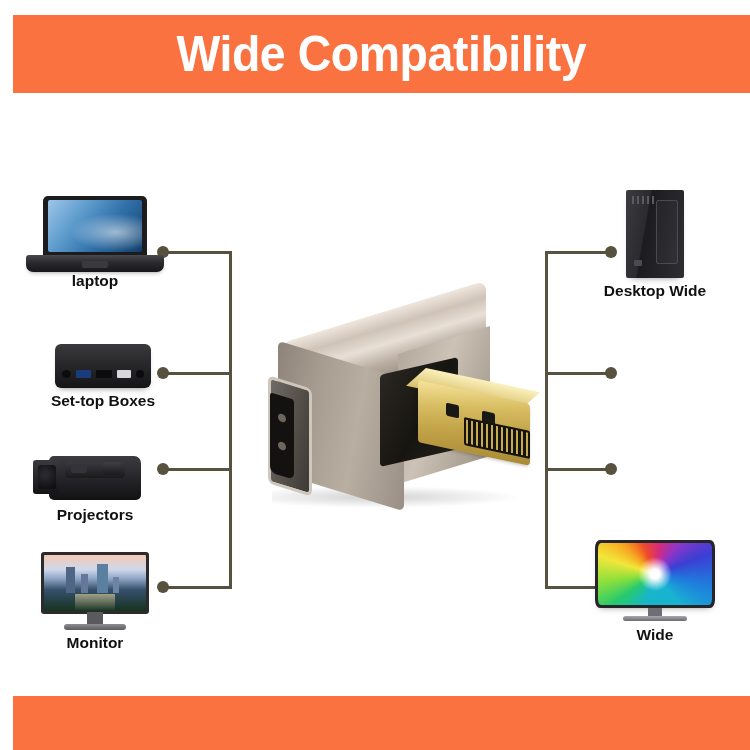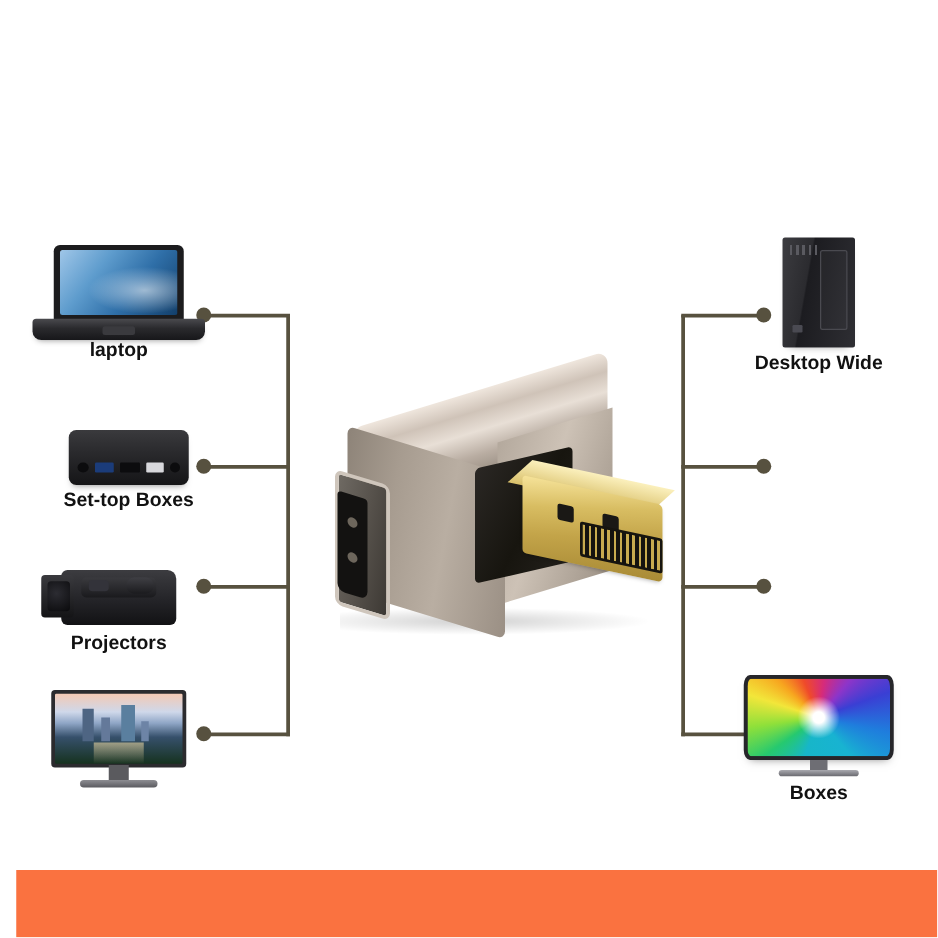--- a/index.html
+++ b/index.html
@@ -407,20 +407,23 @@
     position: absolute; left: 14px; top: 186px;
     width: 250px; height: 22px;
     background: radial-gradient(ellipse at 42% 50%, rgba(0,0,0,.18), rgba(0,0,0,0) 70%);
   }
 </style>
 </head>
 <body>
 
 <div id="page">
 
+  <div class="banner" id="banner-top">
+    <div id="page-title">Wide Compatibility</div>
+  </div>
 
   <div class="conn conn-v" style="left:229px; top:252px; height:337px;"></div>
 
   <div class="conn conn-h" style="left:166px; top:251px; width:66px;"></div>
   <div class="conn-dot" style="left:157px; top:246px;"></div>
 
   <div class="conn conn-h" style="left:166px; top:372px; width:66px;"></div>
   <div class="conn-dot" style="left:157px; top:367px;"></div>
 
   <div class="conn conn-h" style="left:166px; top:468px; width:66px;"></div>
@@ -491,20 +494,21 @@
           <div class="mon-road"></div>
           <div class="mon-b1"></div>
           <div class="mon-b2"></div>
           <div class="mon-b3"></div>
           <div class="mon-b4"></div>
         </div>
       </div>
       <div class="mon-neck"></div>
       <div class="mon-foot"></div>
     </div>
+    <div class="item-label">Monitor</div>
   </div>
 
   <div class="item" style="left:560px; top:190px;">
     <div class="item-art" style="width:150px; height:92px;">
       <div class="pc-case">
         <div class="pc-vents"></div>
         <div class="pc-side"></div>
         <div class="pc-led"></div>
       </div>
     </div>
@@ -514,21 +518,21 @@
 
 
   <div class="item" style="left:560px; top:540px;">
     <div class="item-art" style="width:150px; height:86px;">
       <div class="tv-screen">
         <div class="tv-disp"></div>
       </div>
       <div class="tv-neck"></div>
       <div class="tv-foot"></div>
     </div>
-    <div class="item-label">Boxes</div>
+    <div class="item-label">Wide</div>
   </div>
 
   <div id="adapter">
     <div class="ad-shadow"></div>
     <div class="ad-top"></div>
     <div class="ad-side"></div>
     <div class="ad-front"></div>
     <div class="ad-face"></div>
     <div class="ad-port-f">
       <div class="ad-pin-f p1"></div>

